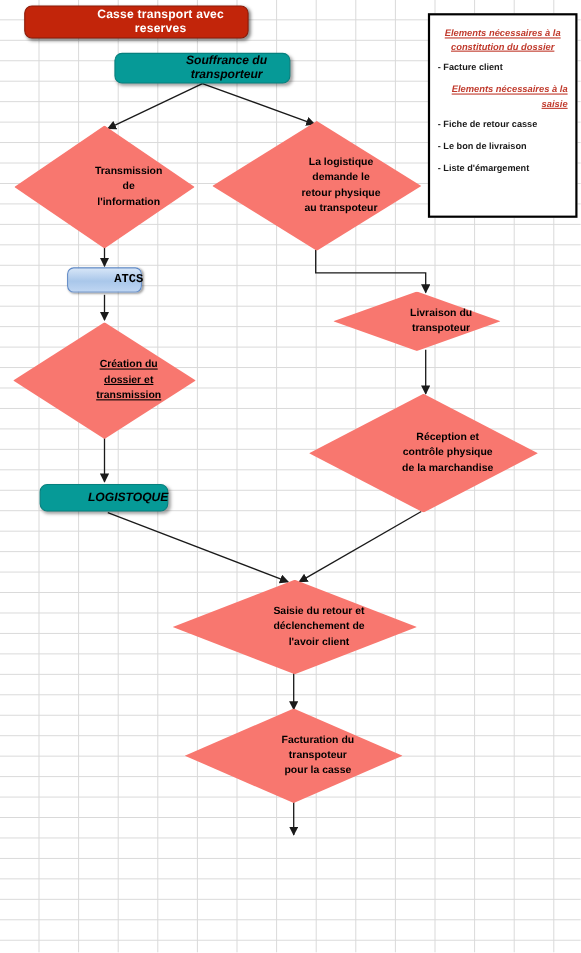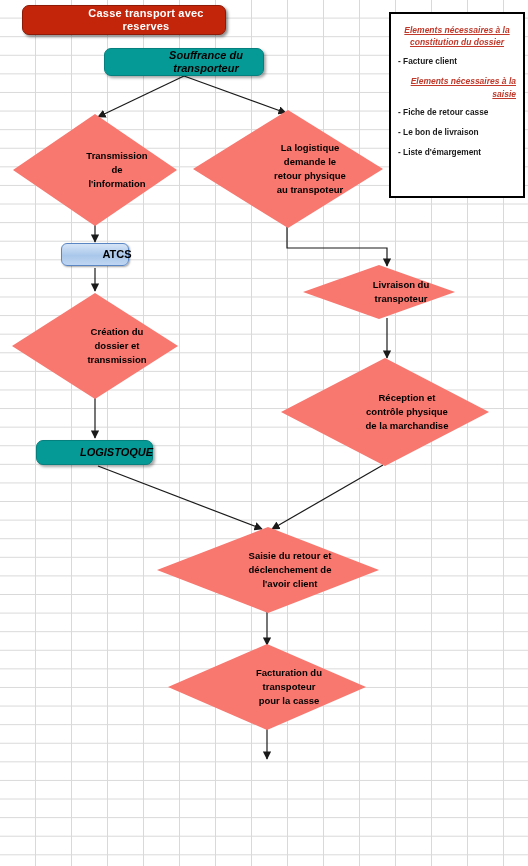--- a/index.html
+++ b/index.html
@@ -170,28 +170,28 @@
   <div class="node diamond" style="left:13px; top:114px; width:164px; height:112px;">
     <div class="dshape"></div>
     <div class="dlabel">Transmission<br>de<br>l'information</div>
   </div>
 
   <div class="node diamond" style="left:193px; top:110px; width:190px; height:118px;">
     <div class="dshape"></div>
     <div class="dlabel">La logistique<br>demande le<br>retour physique<br>au transpoteur</div>
   </div>
 
-  <div class="node rbox blue" style="left:61px; top:243px; width:68px; height:23px;">ATCS</div>
+  <div class="node rbox blue" style="left:61px; top:243px; width:68px; height:23px;font-family:Liberation Mono, monospace;">ATCS</div>
 
   <div class="node diamond" style="left:303px; top:265px; width:152px; height:54px;">
     <div class="dshape"></div>
     <div class="dlabel">Livraison du<br>transpoteur</div>
   </div>
 
-  <div class="node diamond" style="left:12px; top:293px; width:166px; height:106px;">
+  <div class="node diamond" style="left:12px; top:293px; width:166px; height:106px;text-decoration:underline;">
     <div class="dshape"></div>
     <div class="dlabel">Création du<br>dossier et<br>transmission</div>
   </div>
 
   <div class="node diamond" style="left:281px; top:358px; width:208px; height:108px;">
     <div class="dshape"></div>
     <div class="dlabel">Réception et<br>contrôle physique<br>de la marchandise</div>
   </div>
 
   <div class="node diamond" style="left:157px; top:527px; width:222px; height:86px;">

